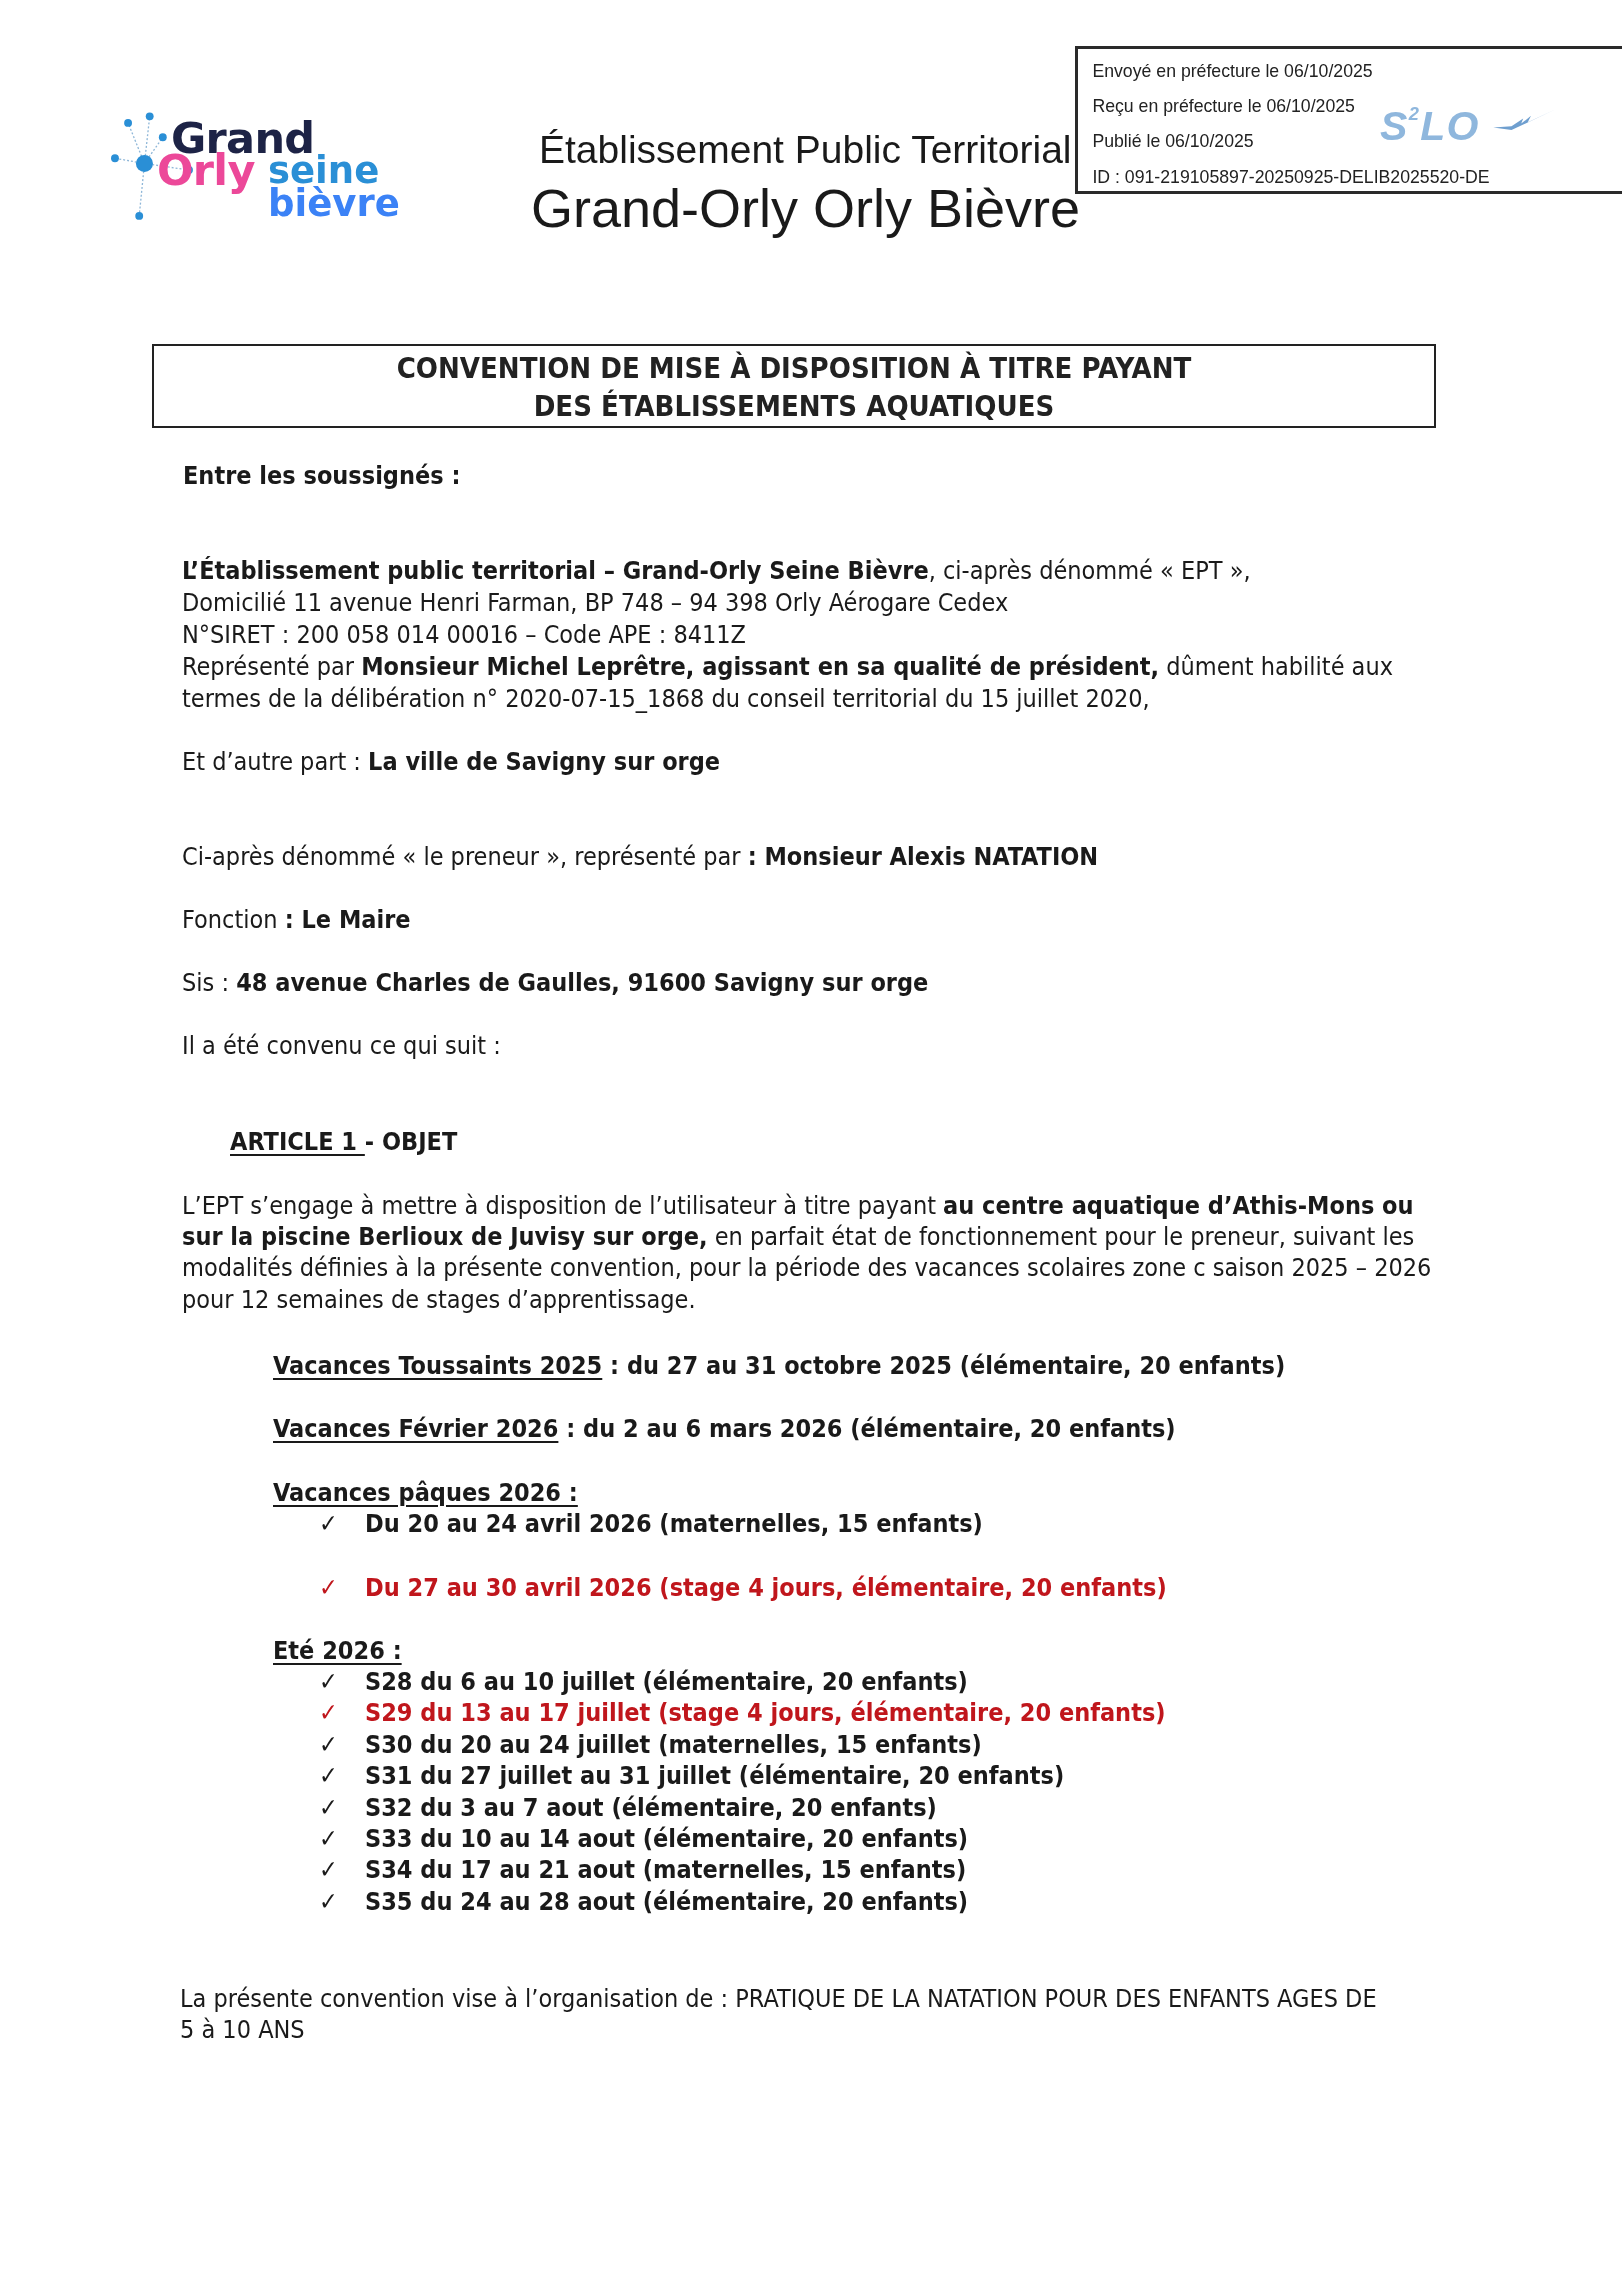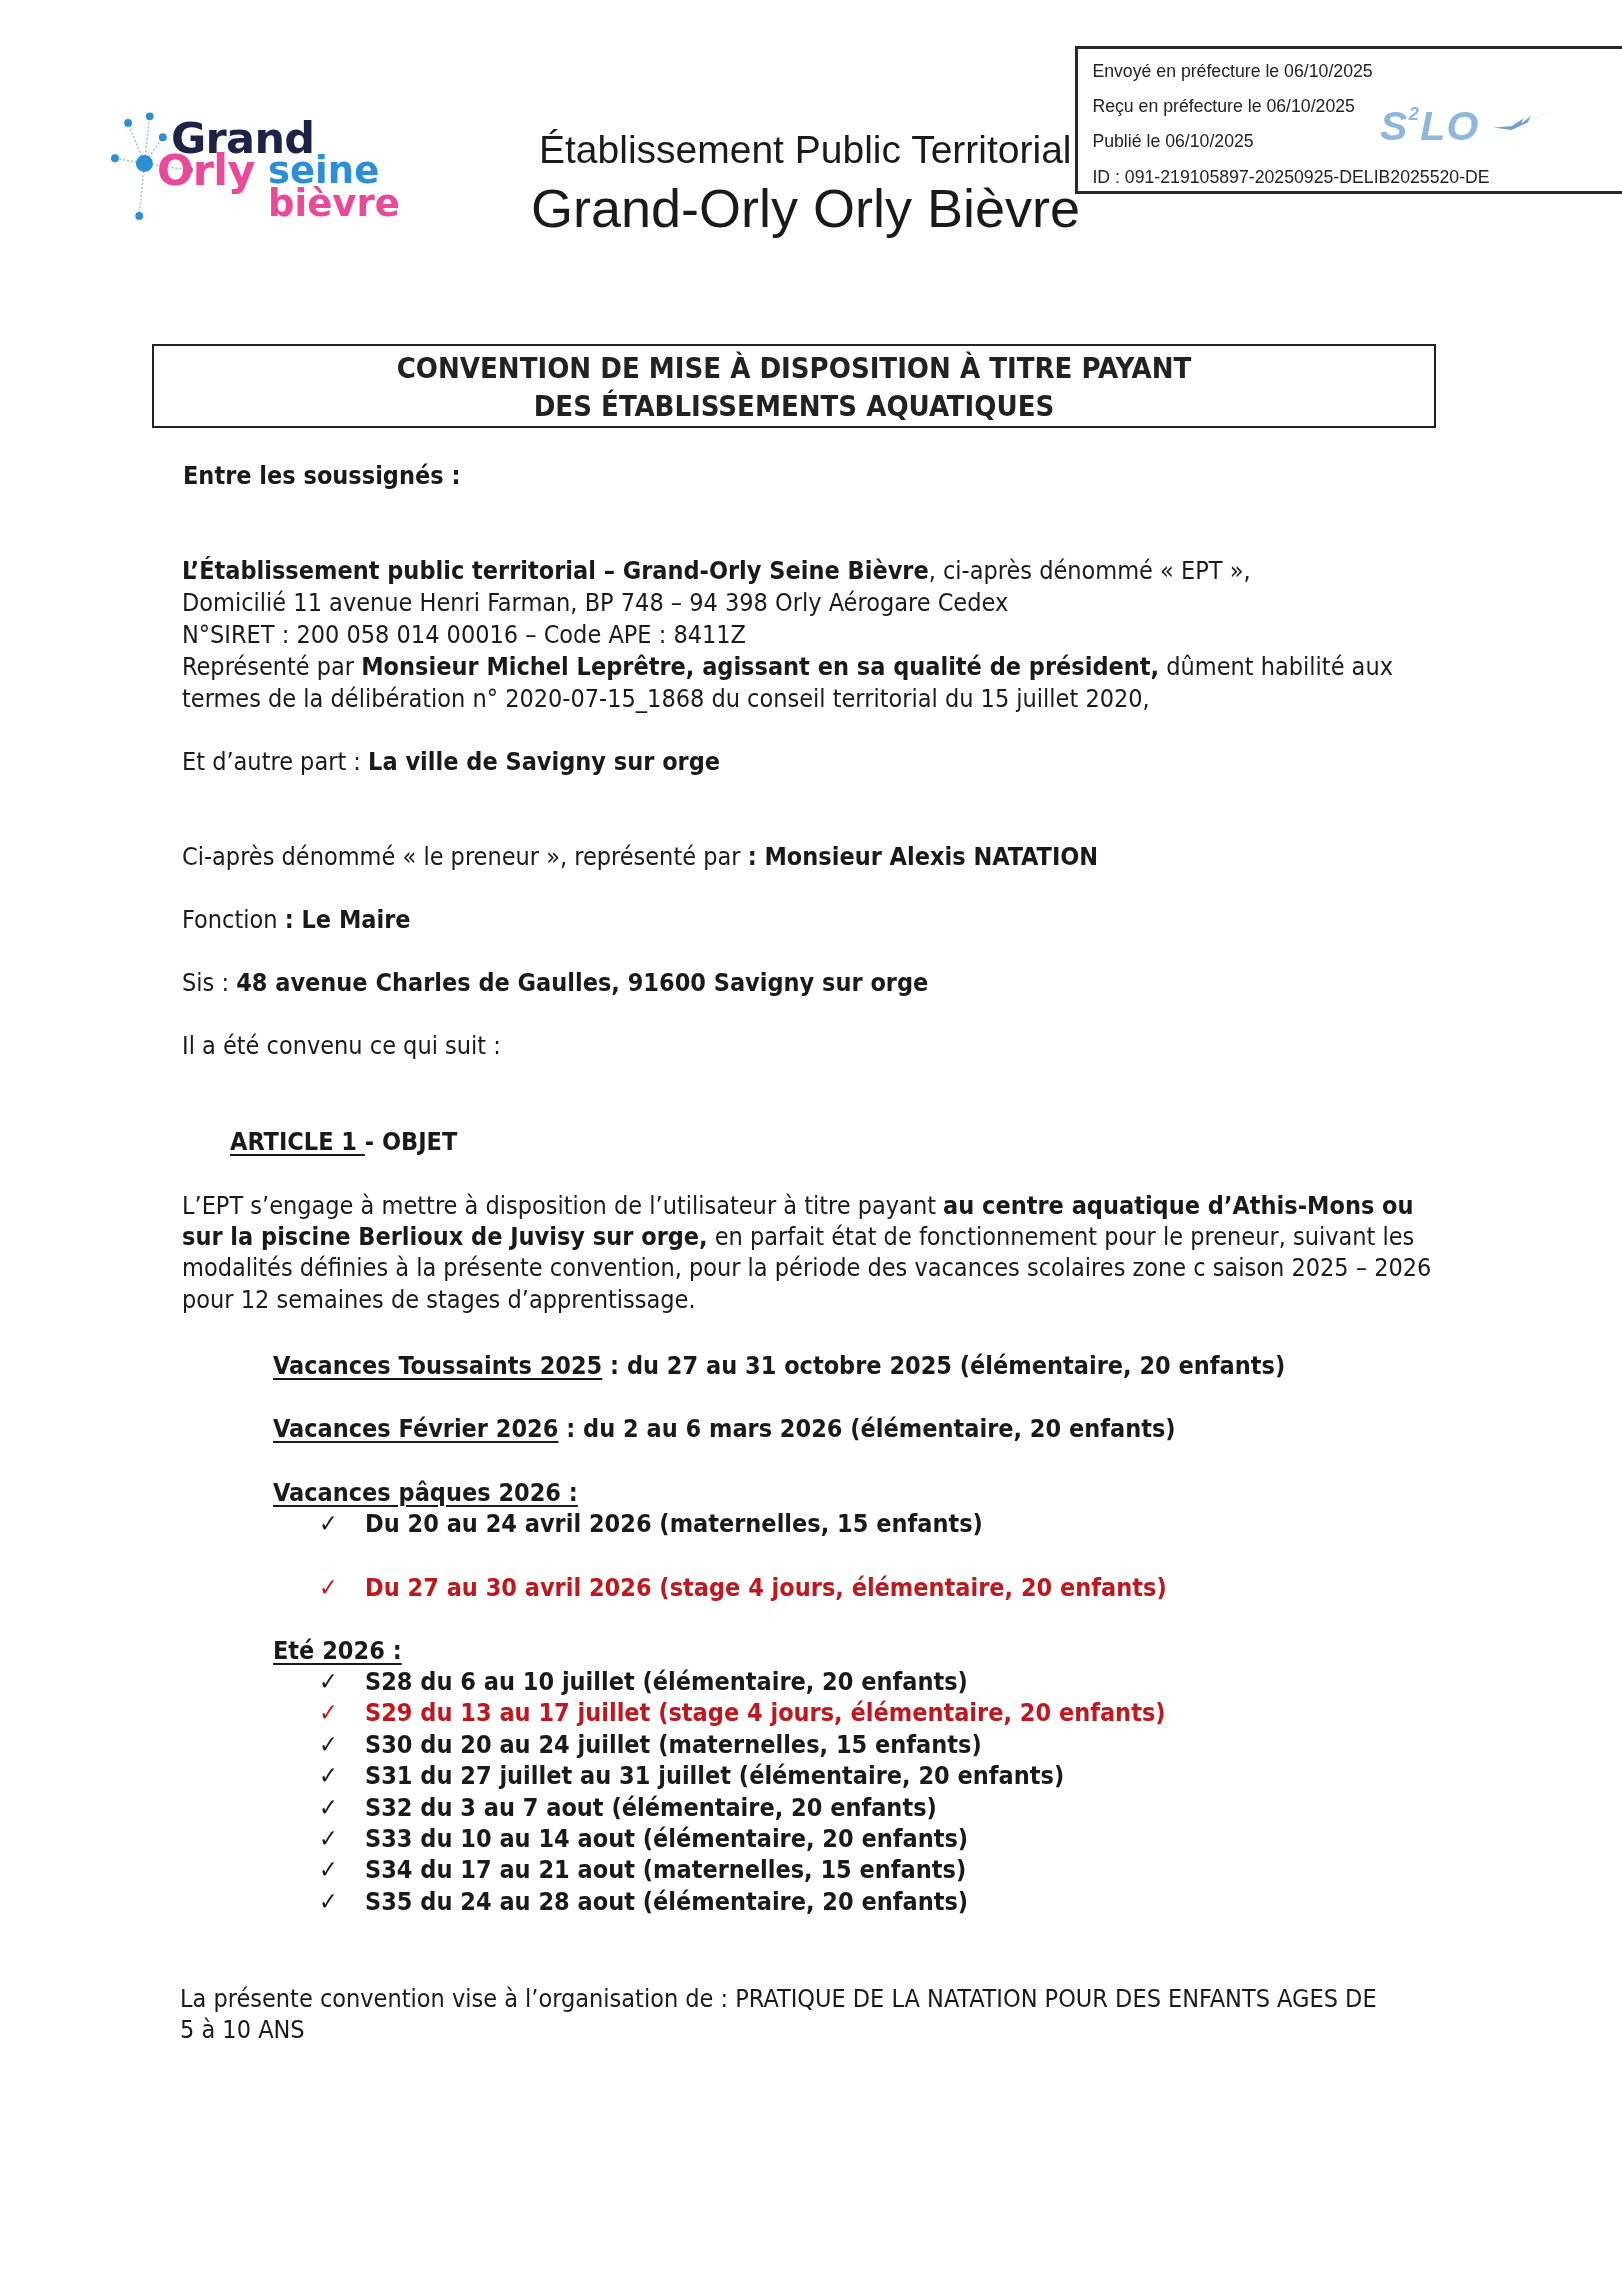--- a/index.html
+++ b/index.html
@@ -16,21 +16,21 @@
              font-style: italic; font-weight: bold; font-size: 41px; color: #8fb7dd; letter-spacing: 1.3px; }
     .s2low sup { font-size: 18.3px; vertical-align: 19.6px; }
     
     .logo-grand { left: 171px; top: 113px; font-family: "DejaVu Sans", sans-serif; font-weight: bold;
                   font-size: 43px; color: #1d2346; letter-spacing: -0.7px; }
     .logo-orly { left: 157px; top: 145px; font-family: "DejaVu Sans", sans-serif; font-weight: bold;
                  font-size: 43px; color: #ec4899; letter-spacing: -0.7px; }
     .logo-seine { left: 268px; top: 149px; font-family: "DejaVu Sans", sans-serif; font-weight: bold;
                   font-size: 37px; color: #2a8fd6; }
     .logo-bievre { left: 268px; top: 182px; font-family: "DejaVu Sans", sans-serif; font-weight: bold;
-                   font-size: 37px; color: #ec4899; }
+                   font-size: 37px; color: #3b82f6; }
     
     .hdr1 { left: 539px; top: 128px; font-family: "Liberation Sans", sans-serif; font-size: 39px; color: #1a1a1a; white-space: nowrap; z-index: 1; }
     .hdr2 { left: 531px; top: 177px; font-family: "Liberation Sans", sans-serif; font-size: 54px; color: #1a1a1a; white-space: nowrap; }
     
     .titlebox { left: 152px; top: 344px; width: 1284px; height: 84px; border: 2px solid #222;
                 box-sizing: border-box; text-align: center; font-weight: bold; font-size: 29px;
                 line-height: 38px; padding-top: 2.6px; color: #222; }
     .txt { font-size: 25px; white-space: nowrap; line-height: 31px; }
     .b { font-weight: bold; }
     .u { text-decoration: underline; text-decoration-thickness: 2px; text-underline-offset: 3.9px; }

